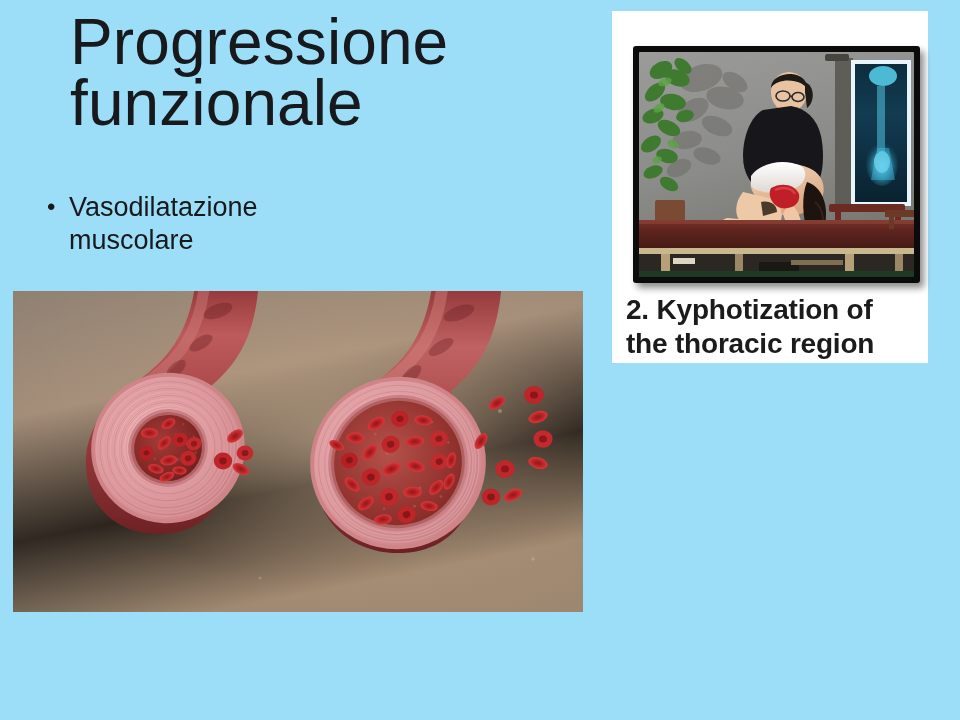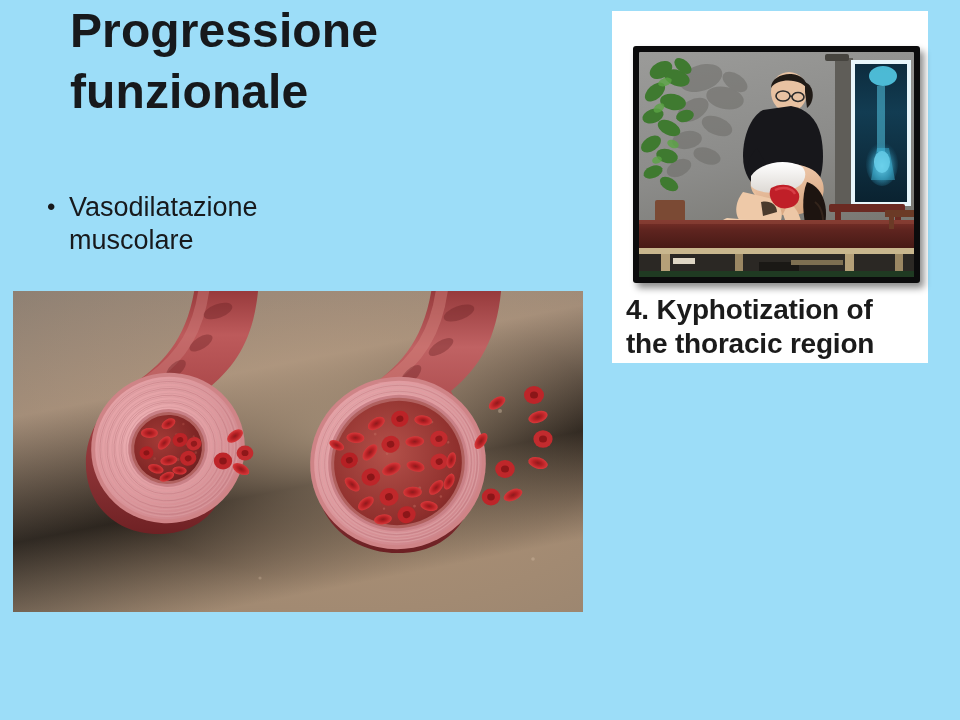--- a/index.html
+++ b/index.html
@@ -19,25 +19,25 @@
     width: 960px;
     height: 720px;
     background: #9CDDF8;
     overflow: hidden;
   }
 
   
   #slide-title {
     position: absolute;
     left: 70px;
-    top: 0;
+    top: 12px;
     width: 500px;
-    font-size: 48px;
+    font-size: 64px;
     line-height: 61px;
-    font-weight: 700;
+    font-weight: 400;
     color: #17191c;
     letter-spacing: 0.1px;
     white-space: pre-line;
   }
 
   
   #bullet-list {
     position: absolute;
     left: 44px;
     top: 190px;
@@ -531,16 +531,16 @@
           <rect x="120" y="210" width="40" height="9" fill="#1a1815"></rect>
           <rect x="152" y="208" width="52" height="5" fill="#7e6f52"></rect>
           <rect x="0" y="219" width="275" height="6" fill="#1f3a22"></rect>
         </g>
 
         <rect x="246" y="158" width="29" height="7" fill="#6b3a26"></rect>
         <rect x="250" y="165" width="5" height="12" fill="#6b3a26"></rect>
       </svg>
     </div>
 
-    <div id="photo-caption">4. Kyphotization of the thoracic region</div>
+    <div id="photo-caption">2. Kyphotization of the thoracic region</div>
   </div>
 
 </div>
 
 </body></html>

